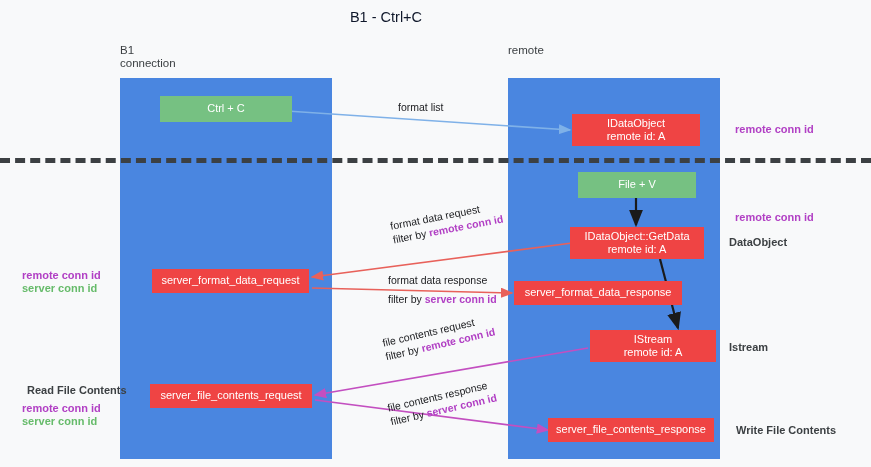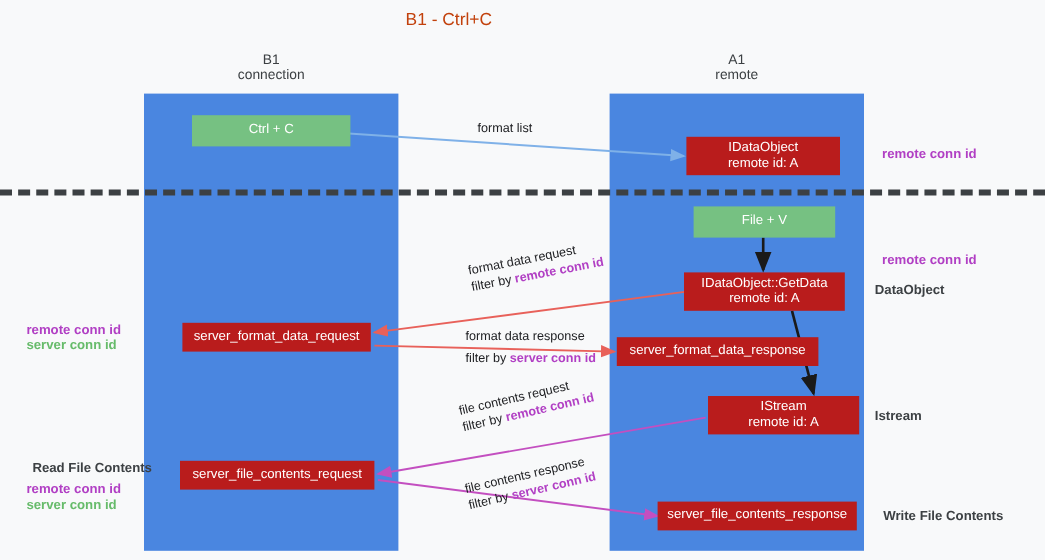--- a/index.html
+++ b/index.html
@@ -10,40 +10,40 @@
     overflow:hidden;
     position:relative;
   }
   #stage{position:absolute;left:0;top:0;width:871px;height:467px;}
 
   .lane{position:absolute;background:#4a86e0;}
   .lane-b1{left:120px;top:78px;width:212px;height:381px;}
   .lane-a1{left:508px;top:78px;width:212px;height:381px;}
 
   .lane-head{
-    position:absolute;text-align:center;color:#3c4043;
+    position:absolute;color:#3c4043;
     font-size:11.5px;line-height:13px;
   }
   .lane-head-b1{left:120px;top:44px;width:212px;}
   .lane-head-a1{left:508px;top:44px;width:212px;}
 
   .title{
-    position:absolute;left:0;top:8px;width:748px;
-    text-align:center;color:#c2410c;
+    position:absolute;left:12px;top:8px;width:748px;
+    text-align:center;color:#0f172a;
     font-size:14.5px;line-height:19px;
   }
 
   .box{
     position:absolute;box-sizing:border-box;
     display:flex;flex-direction:column;align-items:center;justify-content:center;
     color:#ffffff;font-size:11px;line-height:13.5px;text-align:center;
     padding:2px 4px;
   }
   .green{background:#76c182;}
-  .orange{background:#b91c1c;}
+  .orange{background:#ef4444;}
 
   .side-label{
     position:absolute;font-size:11px;line-height:13.5px;color:#3c4043;font-weight:bold;
   }
   .pink{color:#b13fc4;font-weight:bold;}
   .green-t{color:#66bb6a;font-weight:bold;}
 
   .edge-label{
     position:absolute;font-size:10.5px;line-height:14px;color:#202124;
     white-space:nowrap;
@@ -65,21 +65,20 @@
 
   <div class="title">
     <div>B1 - Ctrl+C</div>
   </div>
 
   <div class="lane-head lane-head-b1">
     <div>B1</div>
     <div>connection</div>
   </div>
   <div class="lane-head lane-head-a1">
-    <div>A1</div>
     <div>remote</div>
   </div>
 
   <div class="lane lane-b1"></div>
   <div class="lane lane-a1"></div>
 
   <svg class="overlay">
     <defs>
       <marker id="ar-blue" markerWidth="9" markerHeight="9" refX="7" refY="3.2" orient="auto">
         <path d="M0,0 L8,3.2 L0,6.4 z" fill="#7fb1e8"></path>

